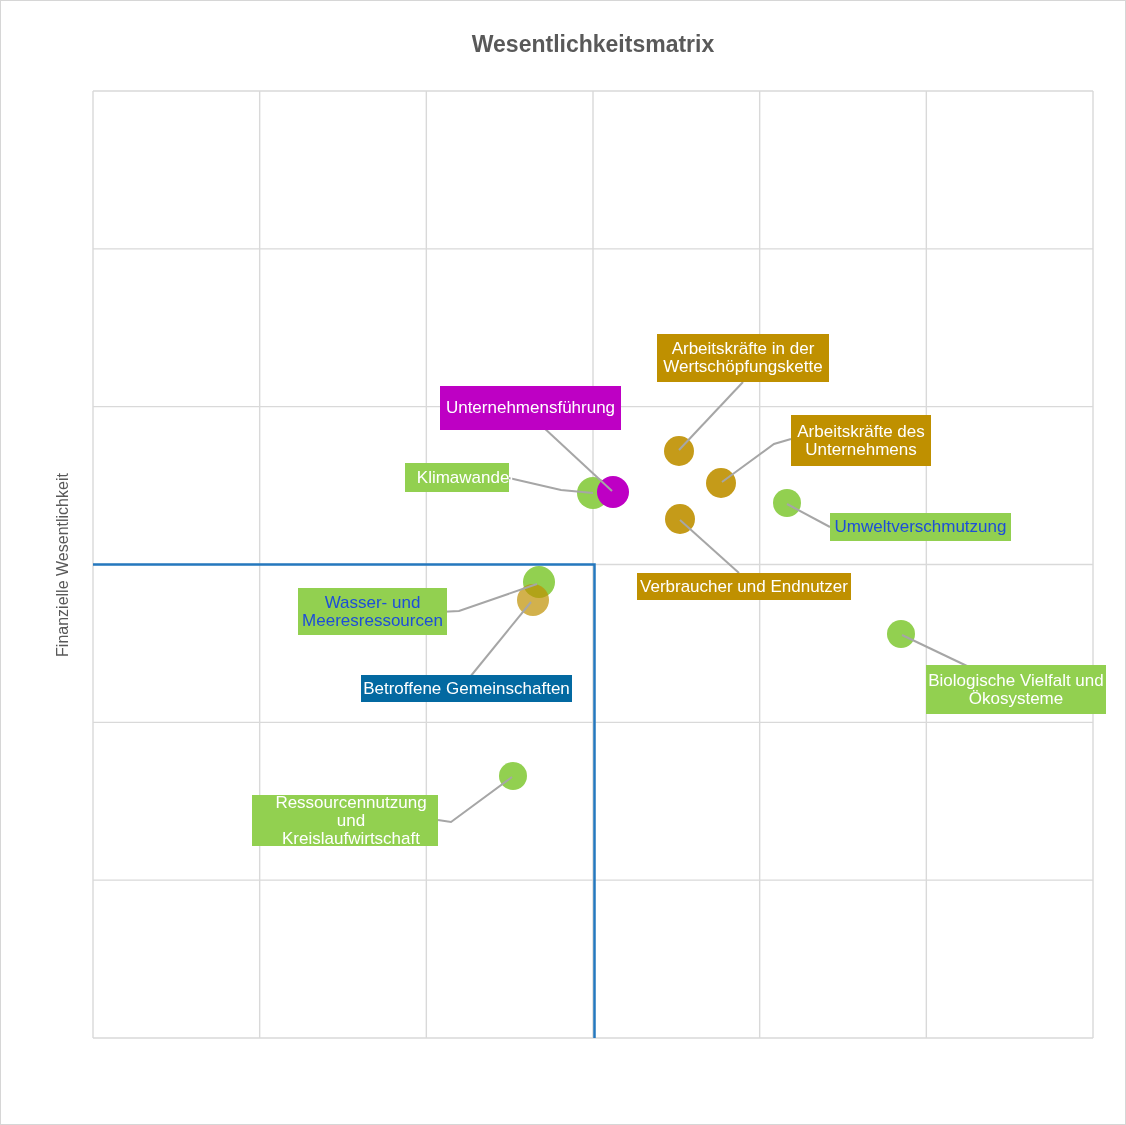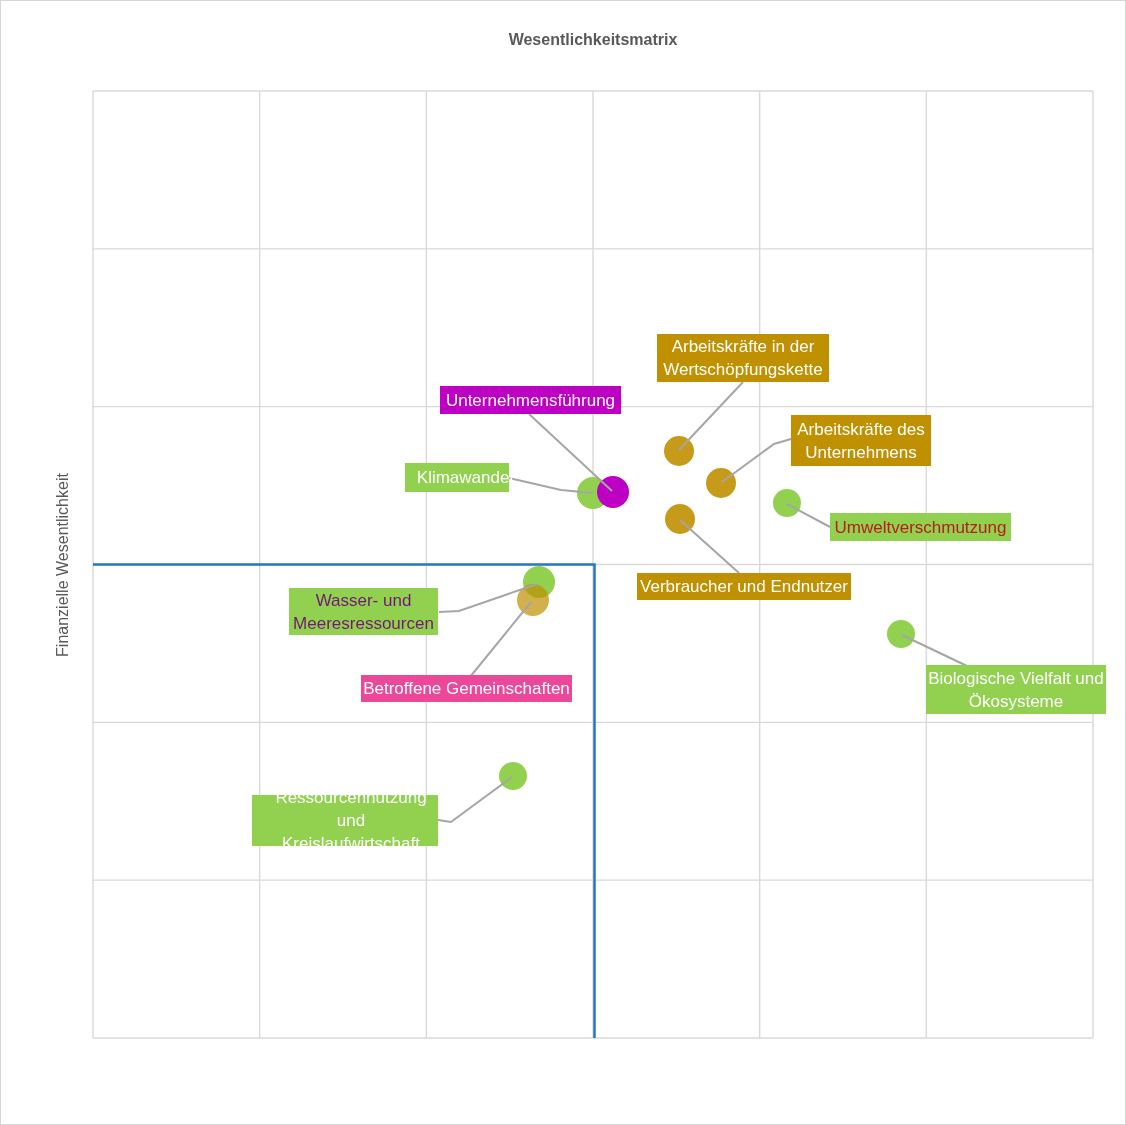--- a/index.html
+++ b/index.html
@@ -7,37 +7,37 @@
     position:relative;
     width:1126px;height:1125px;
     box-sizing:border-box;
     border:1px solid #d6d6d6;
     background:#ffffff;
     font-family:"Liberation Sans", sans-serif;
     overflow:hidden;
   }
   .chart-title{
     position:absolute;left:92px;top:30px;width:1000px;
-    text-align:center;font-size:16px;font-weight:700;color:#595959;
+    text-align:center;font-size:23px;font-weight:700;color:#595959;
   }
   #chart-svg{position:absolute;left:0;top:0;}
   .x-axis-title{
     position:absolute;left:92px;top:1066px;width:1000px;
     text-align:center;font-size:16px;color:#595959;
   }
   .y-axis-title{
     position:absolute;left:-412px;top:555px;width:947px;
     text-align:center;font-size:16px;color:#595959;
     transform:rotate(-90deg);transform-origin:center;
   }
   .point-label{
     position:absolute;
     display:flex;align-items:center;justify-content:center;
     text-align:center;white-space:pre-line;
-    color:#ffffff;font-size:17px;line-height:23px;
+    color:#ffffff;font-size:17px;line-height:18px;
     box-sizing:border-box;
   }
 </style>
 </head>
 <body>
 
 <div class="canvas">
   <div class="chart-title">Wesentlichkeitsmatrix</div>
   <svg id="chart-svg" width="1126" height="1125" viewBox="0 0 1126 1125">
       <line x1="92" y1="90" x2="92" y2="1037" stroke="#D9D9D9" stroke-width="1.4"></line>
@@ -71,29 +71,29 @@
       <polyline points="790,438 773,443 721,481" fill="none" stroke="#A6A6A6" stroke-width="2"></polyline>
       <polyline points="738,572 679,519" fill="none" stroke="#A6A6A6" stroke-width="2"></polyline>
       <polyline points="829,526 786,503" fill="none" stroke="#A6A6A6" stroke-width="2"></polyline>
       <polyline points="438,611 458,610 536,583" fill="none" stroke="#A6A6A6" stroke-width="2"></polyline>
       <polyline points="469,676 530,601" fill="none" stroke="#A6A6A6" stroke-width="2"></polyline>
       <polyline points="901,634 966,665" fill="none" stroke="#A6A6A6" stroke-width="2"></polyline>
       <polyline points="437,819 450,821 511,776" fill="none" stroke="#A6A6A6" stroke-width="2"></polyline>
     </svg>
   <div id="labels-layer">
       <div class="point-label" style="left: 404px; top: 462px; width: 104px; height: 29px; background: rgb(146, 208, 80); color: rgb(255, 255, 255); padding-left: 16px;">Klimawandel</div>
-      <div class="point-label" style="left: 439px; top: 385px; width: 181px; height: 28px; background: rgb(190, 0, 196); color: rgb(255, 255, 255);">Unternehmensführung</div>
+      <div class="point-label" style="left: 439px; top: 385px; width: 181px; height: 44px; background: rgb(190, 0, 196); color: rgb(255, 255, 255);">Unternehmensführung</div>
       <div class="point-label" style="left: 656px; top: 333px; width: 172px; height: 48px; background: rgb(191, 144, 0); color: rgb(255, 255, 255);">Arbeitskräfte in der
 Wertschöpfungskette</div>
       <div class="point-label" style="left: 790px; top: 414px; width: 140px; height: 51px; background: rgb(191, 144, 0); color: rgb(255, 255, 255);">Arbeitskräfte des
 Unternehmens</div>
       <div class="point-label" style="left: 636px; top: 572px; width: 214px; height: 27px; background: rgb(191, 144, 0); color: rgb(255, 255, 255);">Verbraucher und Endnutzer</div>
-      <div class="point-label" style="left: 829px; top: 512px; width: 181px; height: 28px; background: rgb(146, 208, 80); color: #b91c1c;">Umweltverschmutzung</div>
-      <div class="point-label" style="left: 288px; top: 587px; width: 149px; height: 47px; background: rgb(146, 208, 80); color: #701a75;">Wasser- und
+      <div class="point-label" style="left: 829px; top: 512px; width: 181px; height: 28px; background: rgb(146, 208, 80); color: #1d4ed8;">Umweltverschmutzung</div>
+      <div class="point-label" style="left: 297px; top: 587px; width: 149px; height: 47px; background: rgb(146, 208, 80); color: #1d4ed8;">Wasser- und
 Meeresressourcen</div>
-      <div class="point-label" style="left: 360px; top: 674px; width: 211px; height: 27px; background: #ec4899; color: rgb(255, 255, 255);">Betroffene Gemeinschaften</div>
+      <div class="point-label" style="left: 360px; top: 674px; width: 211px; height: 27px; background: #0369a1; color: rgb(255, 255, 255);">Betroffene Gemeinschaften</div>
       <div class="point-label" style="left: 877px; top: 664px; width: 180px; height: 49px; background: rgb(146, 208, 80); color: rgb(255, 255, 255); margin-left: 48px;">Biologische Vielfalt und
 Ökosysteme</div>
       <div class="point-label" style="left: 251px; top: 794px; width: 186px; height: 51px; background: rgb(146, 208, 80); color: rgb(255, 255, 255); padding-left: 12px;">Ressourcennutzung und
 Kreislaufwirtschaft</div>
     </div>
   <div class="y-axis-title">Finanzielle Wesentlichkeit</div>
 </div>
 
 </body></html>

